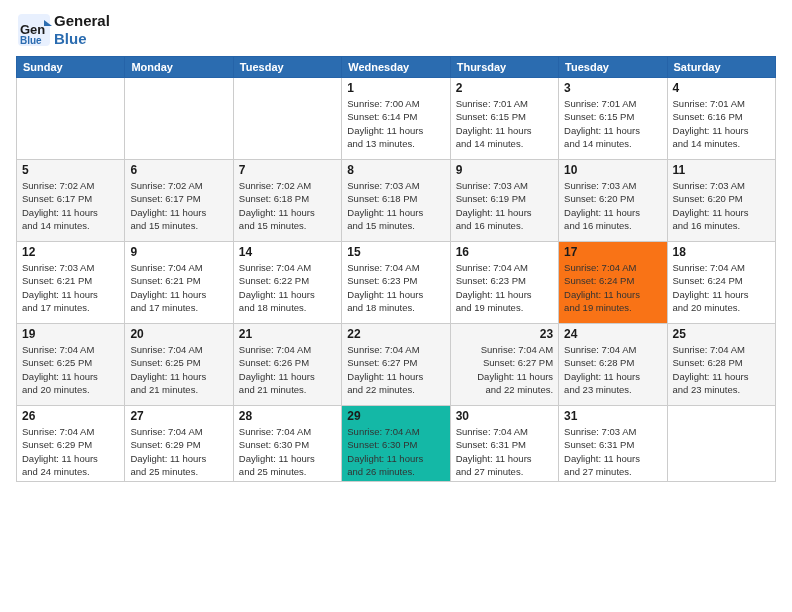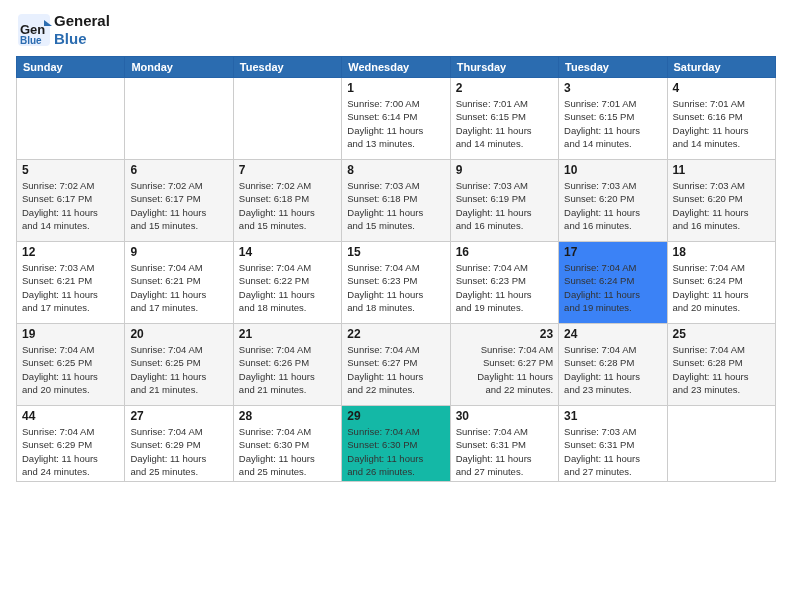--- a/index.html
+++ b/index.html
@@ -233,21 +233,21 @@
 Daylight: 11 hours
 and 18 minutes.</div>
           </td>
           <td style="background: rgb(255, 255, 255);">
             <span class="day-number">16</span>
             <div class="day-info" style="white-space: pre-line;">Sunrise: 7:04 AM
 Sunset: 6:23 PM
 Daylight: 11 hours
 and 19 minutes.</div>
           </td>
-          <td style="background: #3b82f6;">
+          <td style="background: #f97316;">
             <span class="day-number">17</span>
             <div class="day-info" style="white-space: pre-line;">Sunrise: 7:04 AM
 Sunset: 6:24 PM
 Daylight: 11 hours
 and 19 minutes.</div>
           </td>
           <td style="background: rgb(255, 255, 255);">
             <span class="day-number">18</span>
             <div class="day-info" style="white-space: pre-line;">Sunrise: 7:04 AM
 Sunset: 6:24 PM
@@ -301,21 +301,21 @@
           <td style="background: rgb(245, 245, 245);">
             <span class="day-number">25</span>
             <div class="day-info" style="white-space: pre-line;">Sunrise: 7:04 AM
 Sunset: 6:28 PM
 Daylight: 11 hours
 and 23 minutes.</div>
           </td>
         </tr>
         <tr class="last-row">
           <td style="background: rgb(255, 255, 255);">
-            <span class="day-number">44</span>
+            <span class="day-number">26</span>
             <div class="day-info" style="white-space: pre-line;">Sunrise: 7:04 AM
 Sunset: 6:29 PM
 Daylight: 11 hours
 and 24 minutes.</div>
           </td>
           <td style="background: rgb(255, 255, 255);">
             <span class="day-number">27</span>
             <div class="day-info" style="white-space: pre-line;">Sunrise: 7:04 AM
 Sunset: 6:29 PM
 Daylight: 11 hours

